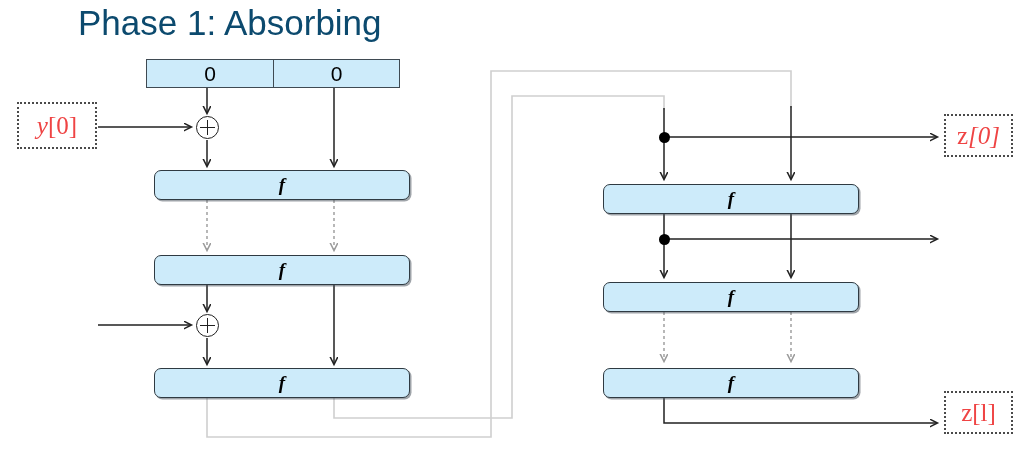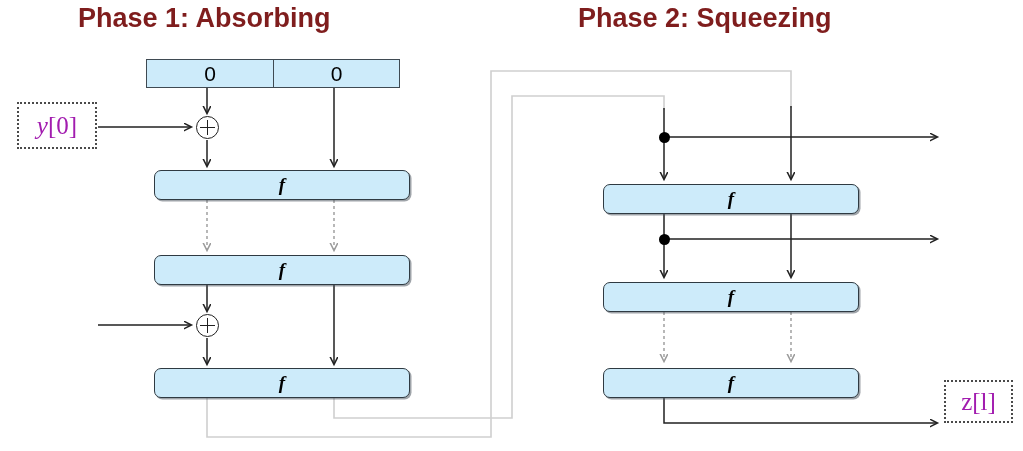--- a/index.html
+++ b/index.html
@@ -23,23 +23,23 @@
     position: absolute;
     left: 0; top: 0;
     width: 1023px;
     height: 451px;
     pointer-events: none;
   }
 
   
   .phase-title {
     position: absolute;
-    font-size: 27px;
-    font-weight: 700;
-    color: #7f1d1d;
+    font-size: 35px;
+    font-weight: 400;
+    color: #0c4a6e;
     white-space: nowrap;
     letter-spacing: 0px;
   }
 
   
   .state-bar {
     position: absolute;
     display: flex;
     border: 1px solid #3f4a52;
     background: #cdebfa;
@@ -82,21 +82,21 @@
     border: 2px dotted #4a4a4a;
     background: #ffffff;
     box-sizing: border-box;
     display: flex;
     align-items: center;
     justify-content: center;
   }
   .iobox .iolabel {
     font-family: "Liberation Serif", serif;
     font-size: 25px;
-    color: #a21caf;
+    color: #ef4444;
     white-space: nowrap;
     text-align: center;
   }
   .iobox .iolabel .idx { font-style: normal; }
   .iobox .iolabel .var { font-style: italic; }
   .iobox .iolabel .ital { font-style: italic; }
 
   
   .xor {
     position: absolute;
@@ -172,21 +172,20 @@
     <line x1="791" y1="213" x2="791" y2="277" stroke="#202020" stroke-width="1.5" marker-end="url(#ah-black)"></line>
     <line x1="664" y1="239" x2="937" y2="239" stroke="#202020" stroke-width="1.5" marker-end="url(#ah-black)"></line>
 
     <line x1="664" y1="312" x2="664" y2="361" stroke="#9a9a9a" stroke-width="1.4" stroke-dasharray="3,3" marker-end="url(#ah-gray)"></line>
     <line x1="791" y1="312" x2="791" y2="361" stroke="#9a9a9a" stroke-width="1.4" stroke-dasharray="3,3" marker-end="url(#ah-gray)"></line>
 
     <path d="M 664 398 L 664 423 L 937 423" fill="none" stroke="#202020" stroke-width="1.5" marker-end="url(#ah-black)"></path>
   </svg>
 
   <div class="phase-title" style="left:78px; top:3px;">Phase 1: Absorbing</div>
-  <div class="phase-title" style="left:578px; top:3px;">Phase 2: Squeezing</div>
 
   <div class="state-bar" style="left:146px; top:59px; width:254px; height:29px;">
     <div class="state-cell">0</div>
     <div class="state-cell divider">0</div>
   </div>
 
   <div class="fbox" style="left:154px; top:170px; width:256px; height:30px;">
     <span class="flabel">f</span>
   </div>
   <div class="fbox" style="left:154px; top:255px; width:256px; height:30px;">
@@ -211,19 +210,24 @@
   <div class="fbox" style="left:603px; top:282px; width:256px; height:30px;">
     <span class="flabel">f</span>
   </div>
   <div class="fbox" style="left:603px; top:368px; width:256px; height:30px;">
     <span class="flabel">f</span>
   </div>
 
   <div class="junction" style="left:659px; top:132px;"></div>
   <div class="junction" style="left:659px; top:234px;"></div>
 
-  <div class="iobox" style="left:944px; top:380px; width:69px; height:43px;">
+  <div class="iobox" style="left:944px; top:114px; width:69px; height:43px;">
+    <span class="iolabel">
+      <span class="idx">z</span><span class="ital">[0]</span>
+    </span>
+  </div>
+  <div class="iobox" style="left:944px; top:391px; width:69px; height:43px;">
     <span class="iolabel">
       <span class="idx">z</span><span class="idx">[l]</span>
     </span>
   </div>
 
 </div>
 
 </body></html>

